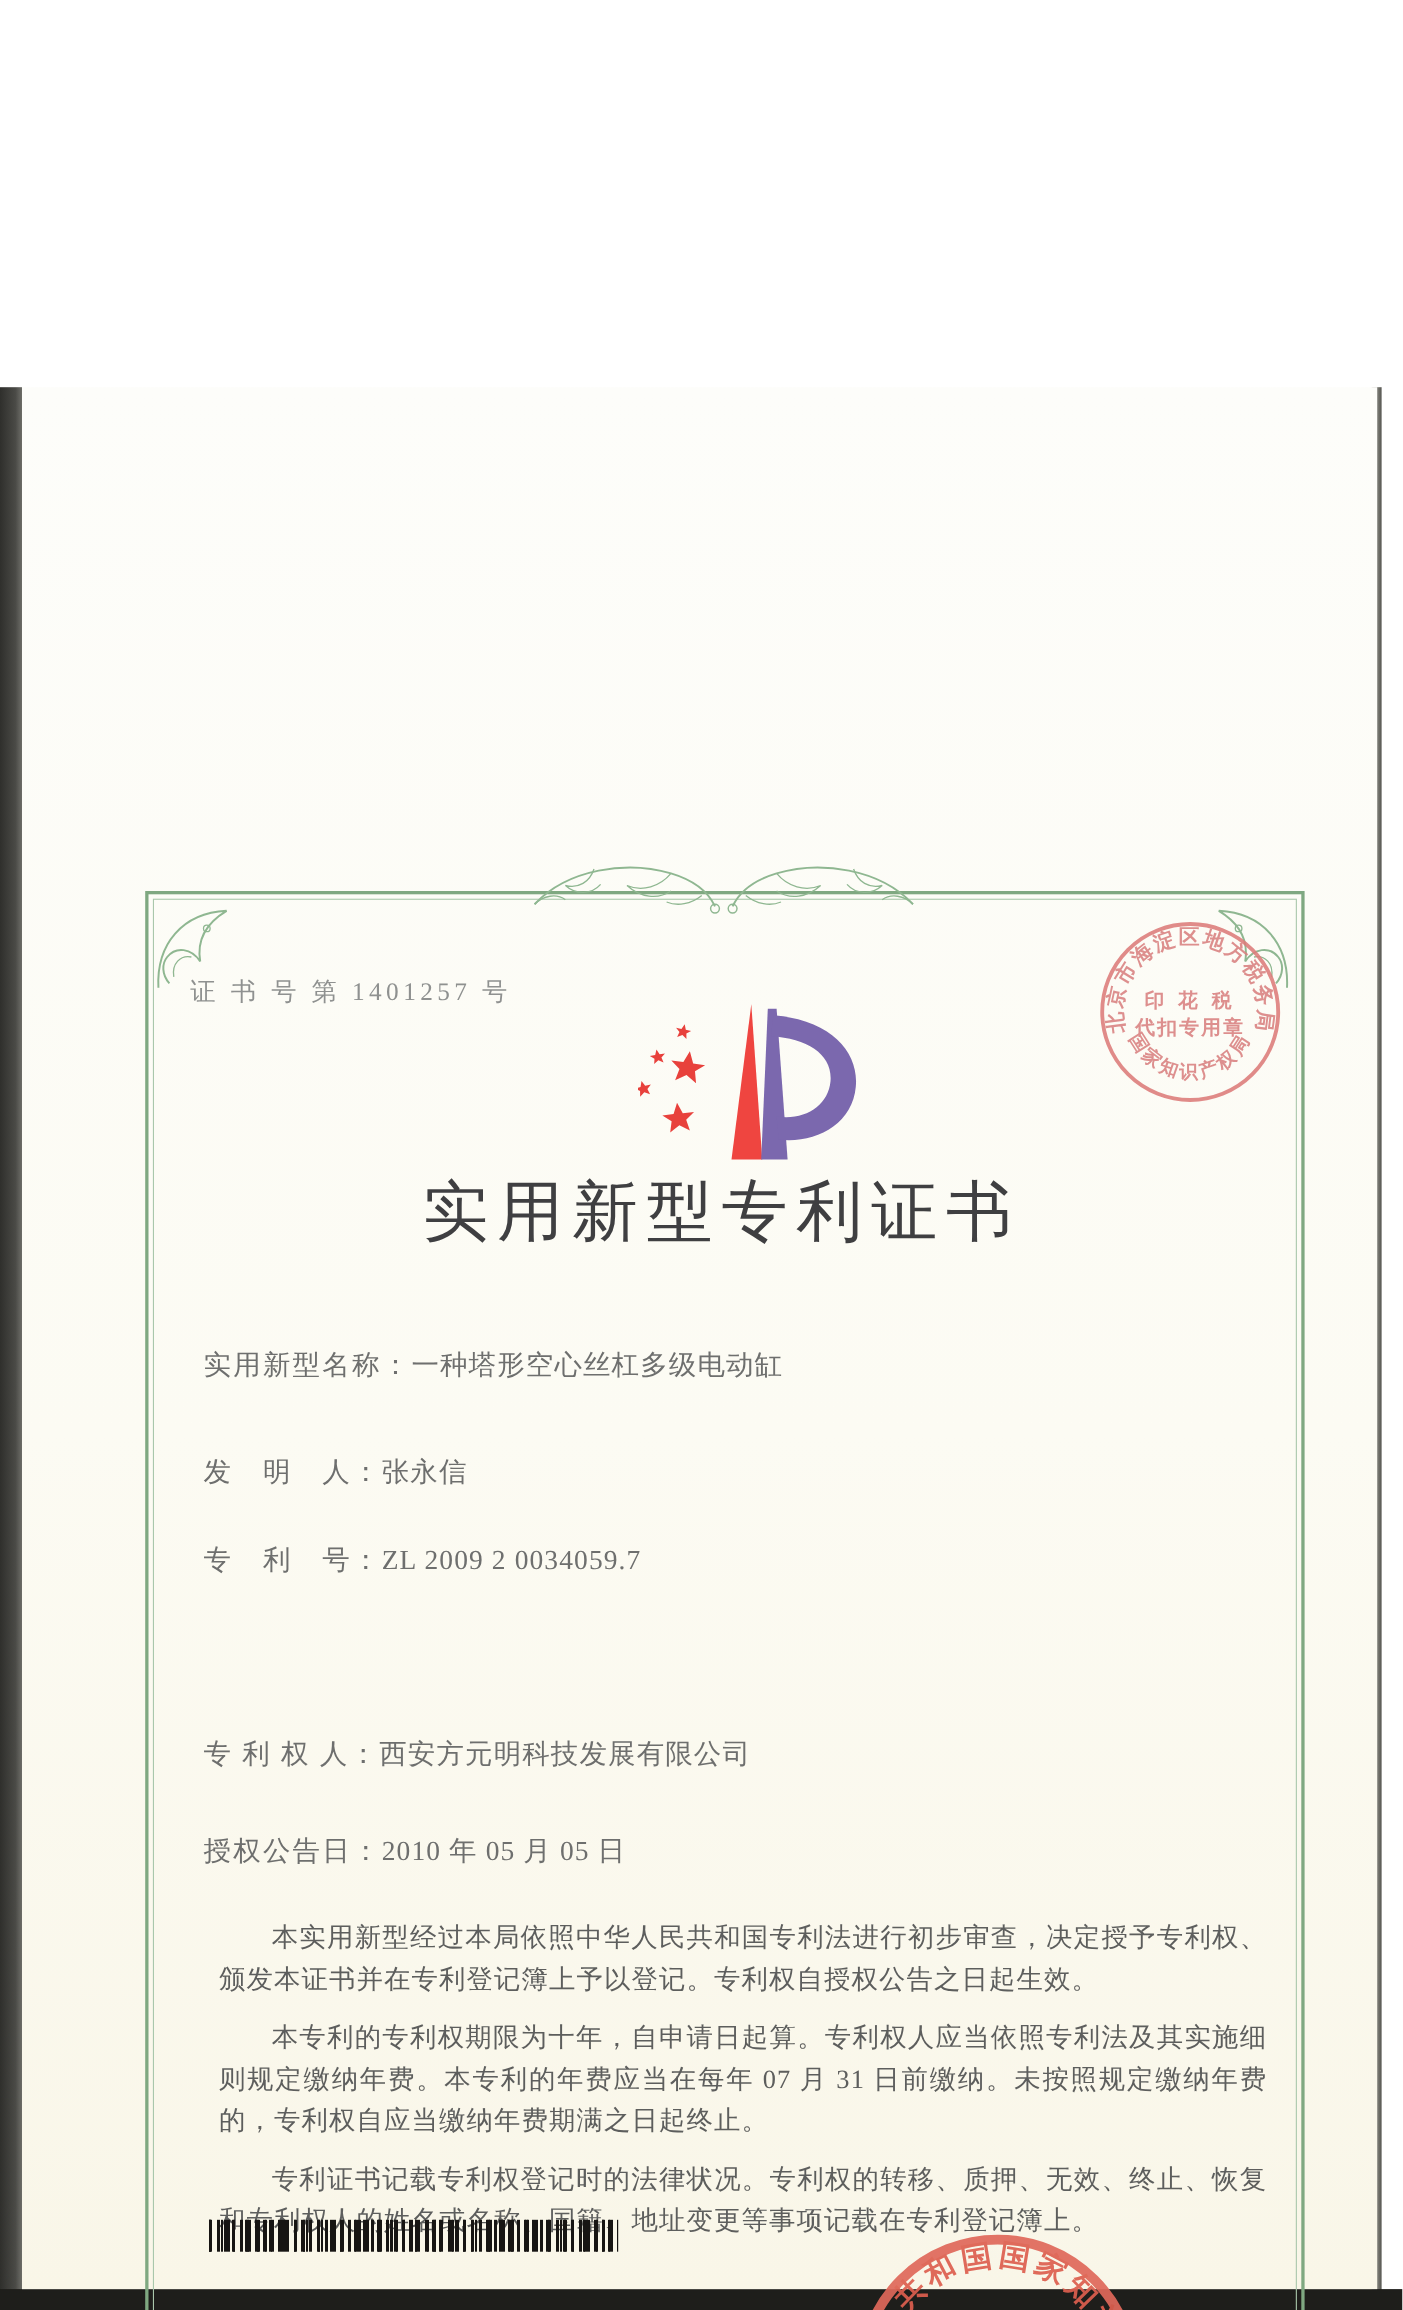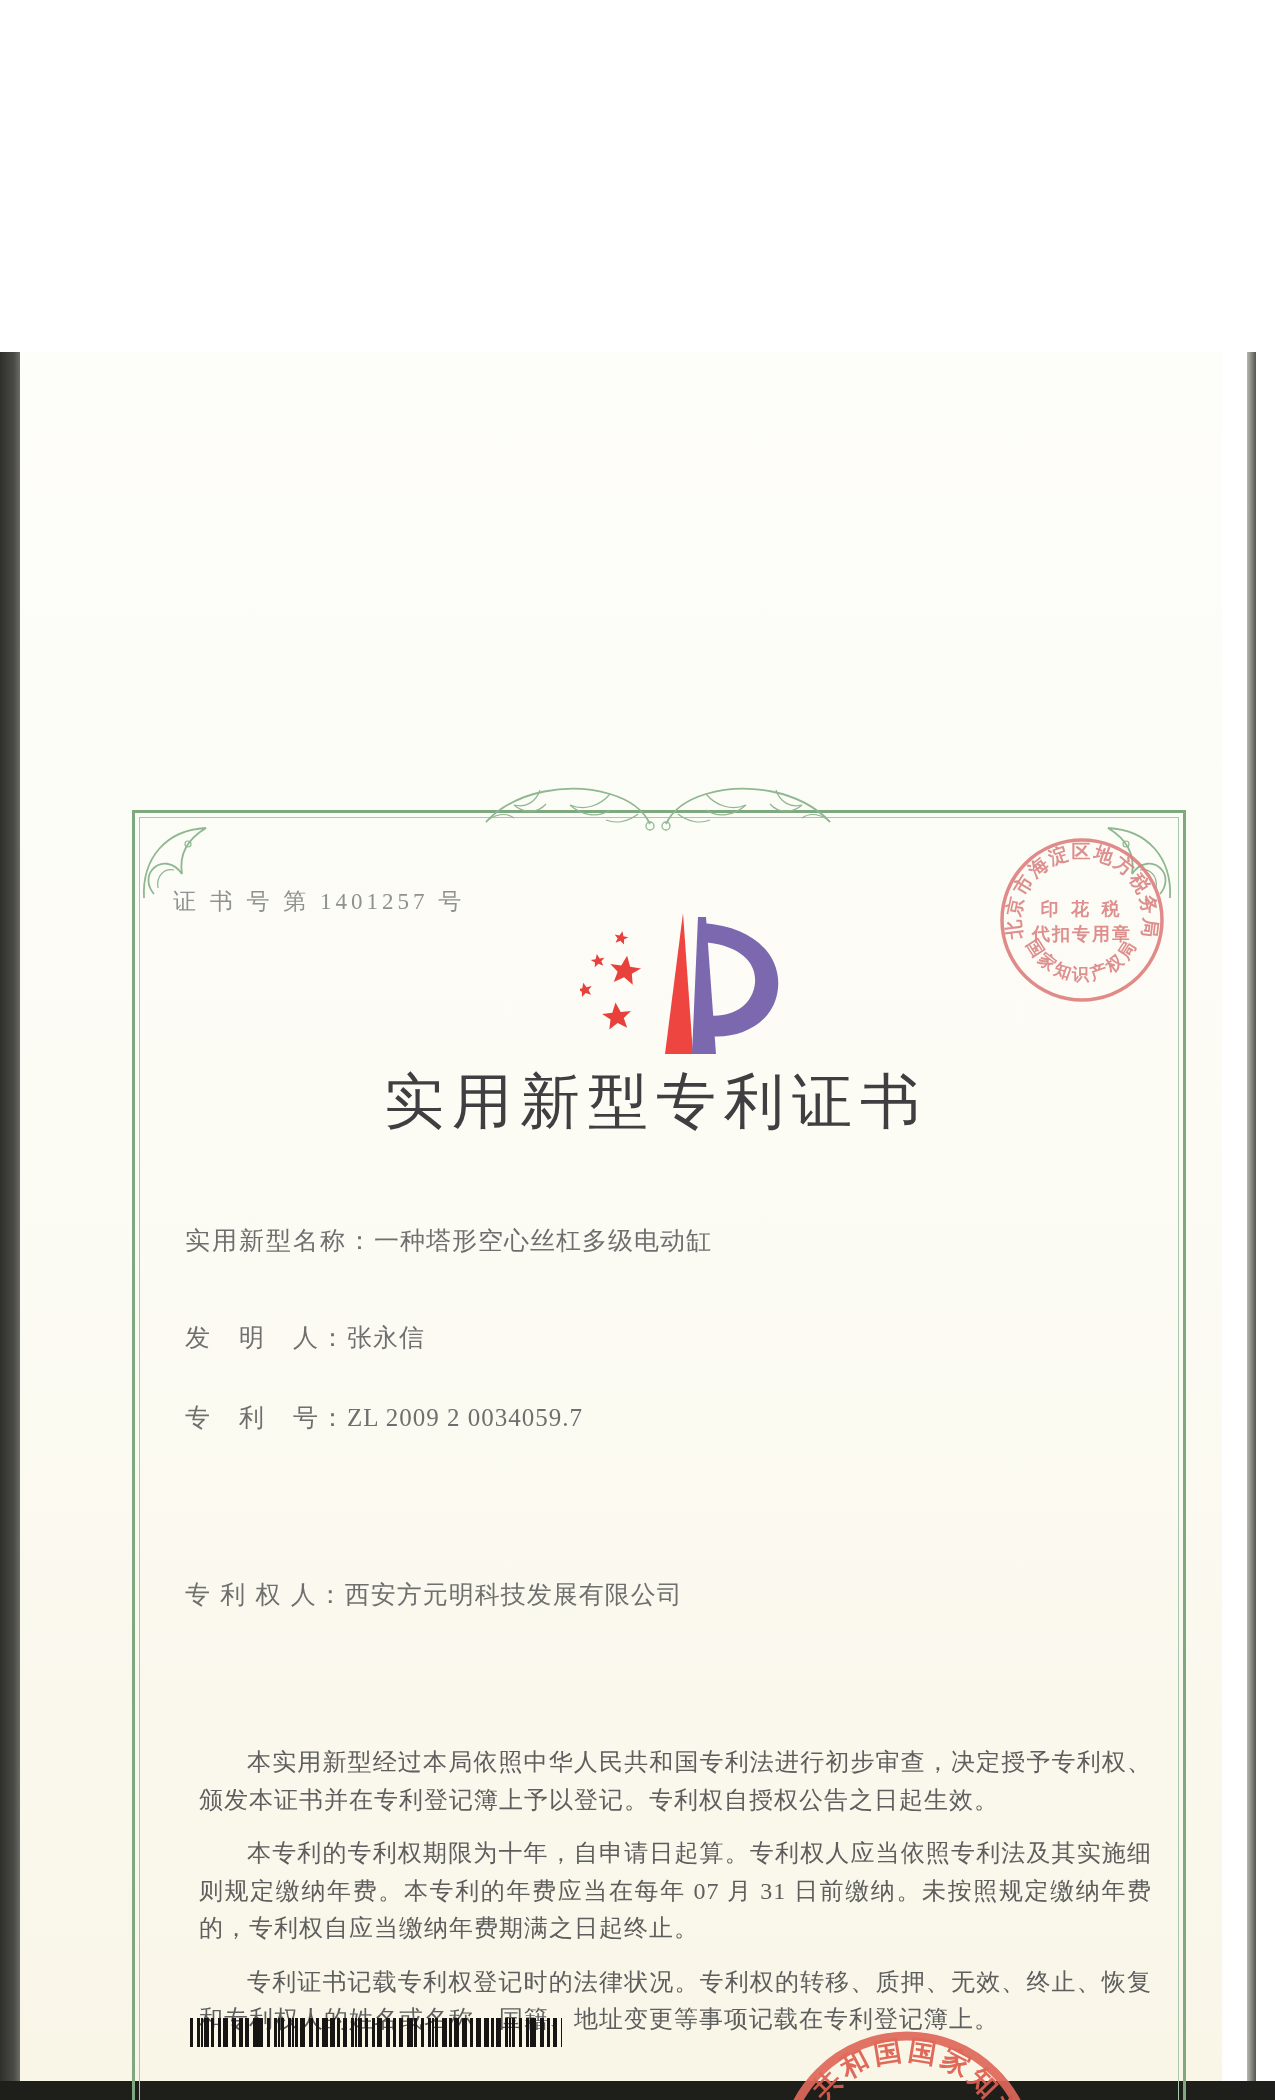--- a/index.html
+++ b/index.html
@@ -9,21 +9,21 @@
 
   
   #scan-strip-left{left:0;top:352px;width:20px;height:1748px;
     background:linear-gradient(90deg,#2f2f2c,#4a4a46 70%,#6d6d68);}
   #scan-strip-right{left:1247px;top:352px;width:9px;height:1748px;
     background:linear-gradient(90deg,#b9b9b2,#55554f);}
   #scan-strip-bottom{left:0;top:2081px;width:1275px;height:19px;background:#1e1e1b;}
 
   
   #page{left:20px;top:352px;width:1202px;height:1729px;
-    background:linear-gradient(180deg,#fdfdfa 0%,#fcfbf3 55%,#f9f6e8 100%);}
+    background:linear-gradient(180deg,#fdfdfa 0%,#fcfbf3 55%,#f9f6e8 100%);padding-left:30px;}
 
   
   #frame-outer{left:112px;top:458px;width:1048px;height:1552px;
     border:3px solid #7fa881;}
   #frame-inner{position:absolute;left:4px;top:4px;right:4px;bottom:4px;
     border:1px solid #a9c7ab;}
 
   #cert-no{left:153px;top:534px;font-size:23px;letter-spacing:4px;color:#8f9190;}
 
   #title{left:112px;top:710px;width:1048px;text-align:center;
@@ -131,20 +131,23 @@
   </div>
   <div class="abs field-row" style="top:969px">
     <span class="lbl">发　明　人：</span><span>张永信</span>
   </div>
   <div class="abs field-row" style="top:1049px">
     <span class="lbl">专　利　号：</span><span>ZL 2009 2 0034059.7</span>
   </div>
   <div class="abs field-row" style="top:1226px">
     <span class="lbl">专 利 权 人：</span><span>西安方元明科技发展有限公司</span>
   </div>
+  <div class="abs field-row" style="top:1314px">
+    <span class="lbl">授权公告日：</span><span>2010 年 05 月 05 日</span>
+  </div>
 
   <div id="paragraphs" class="abs">
     <p>本实用新型经过本局依照中华人民共和国专利法进行初步审查，决定授予专利权、颁发本证书并在专利登记簿上予以登记。专利权自授权公告之日起生效。</p>
     <p>本专利的专利权期限为十年，自申请日起算。专利权人应当依照专利法及其实施细则规定缴纳年费。本专利的年费应当在每年 07 月 31 日前缴纳。未按照规定缴纳年费的，专利权自应当缴纳年费期满之日起终止。</p>
     <p>专利证书记载专利权登记时的法律状况。专利权的转移、质押、无效、终止、恢复和专利权人的姓名或名称、国籍、地址变更等事项记载在专利登记簿上。</p>
   </div>
 
   <div id="barcode" class="abs"></div>
 
   <svg class="abs" style="left:747px;top:1668px" width="280" height="280" viewBox="0 0 280 280" opacity="0.92">

